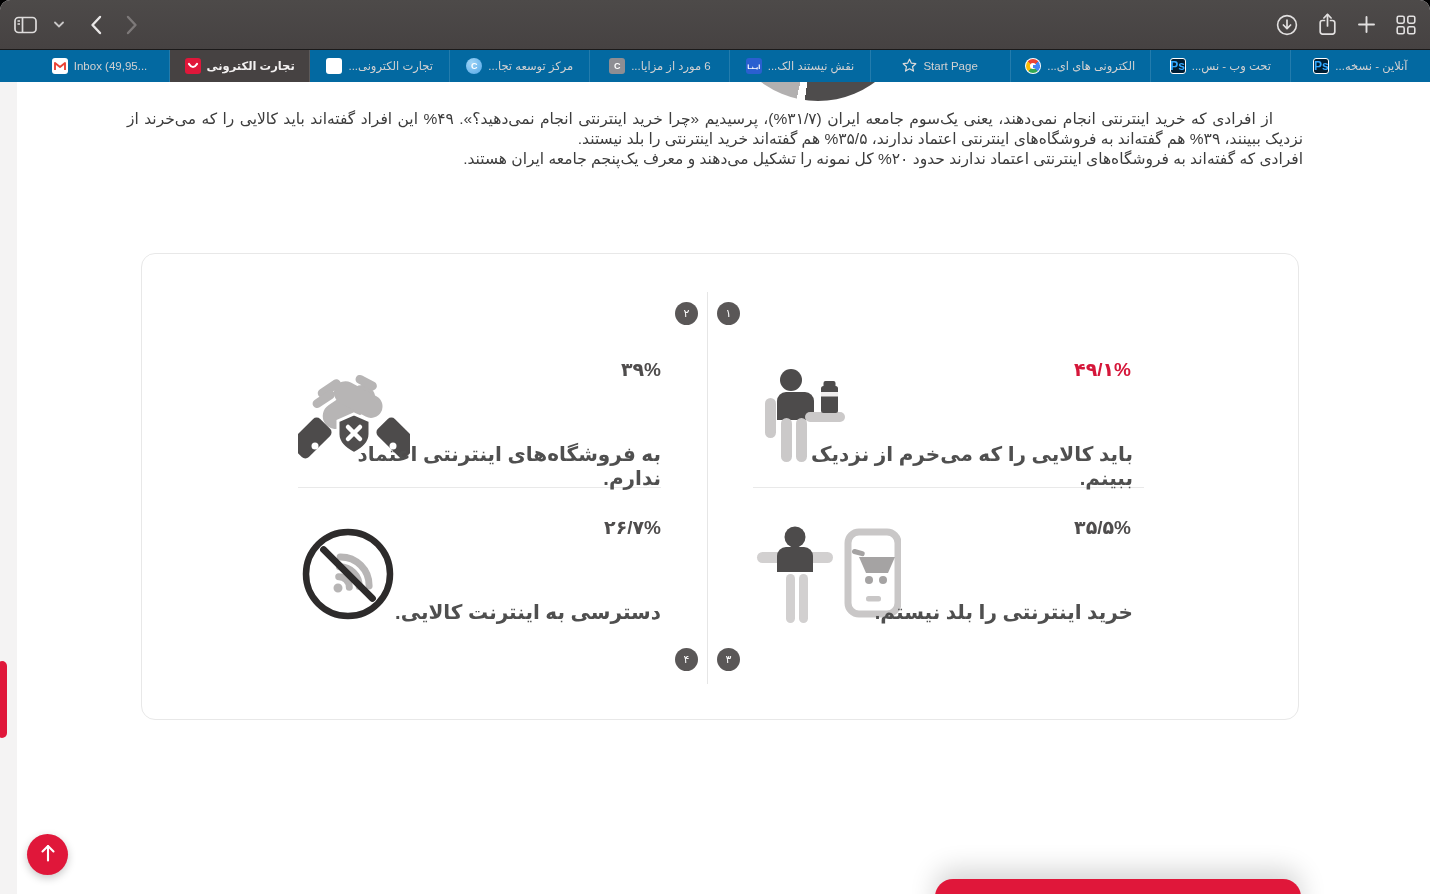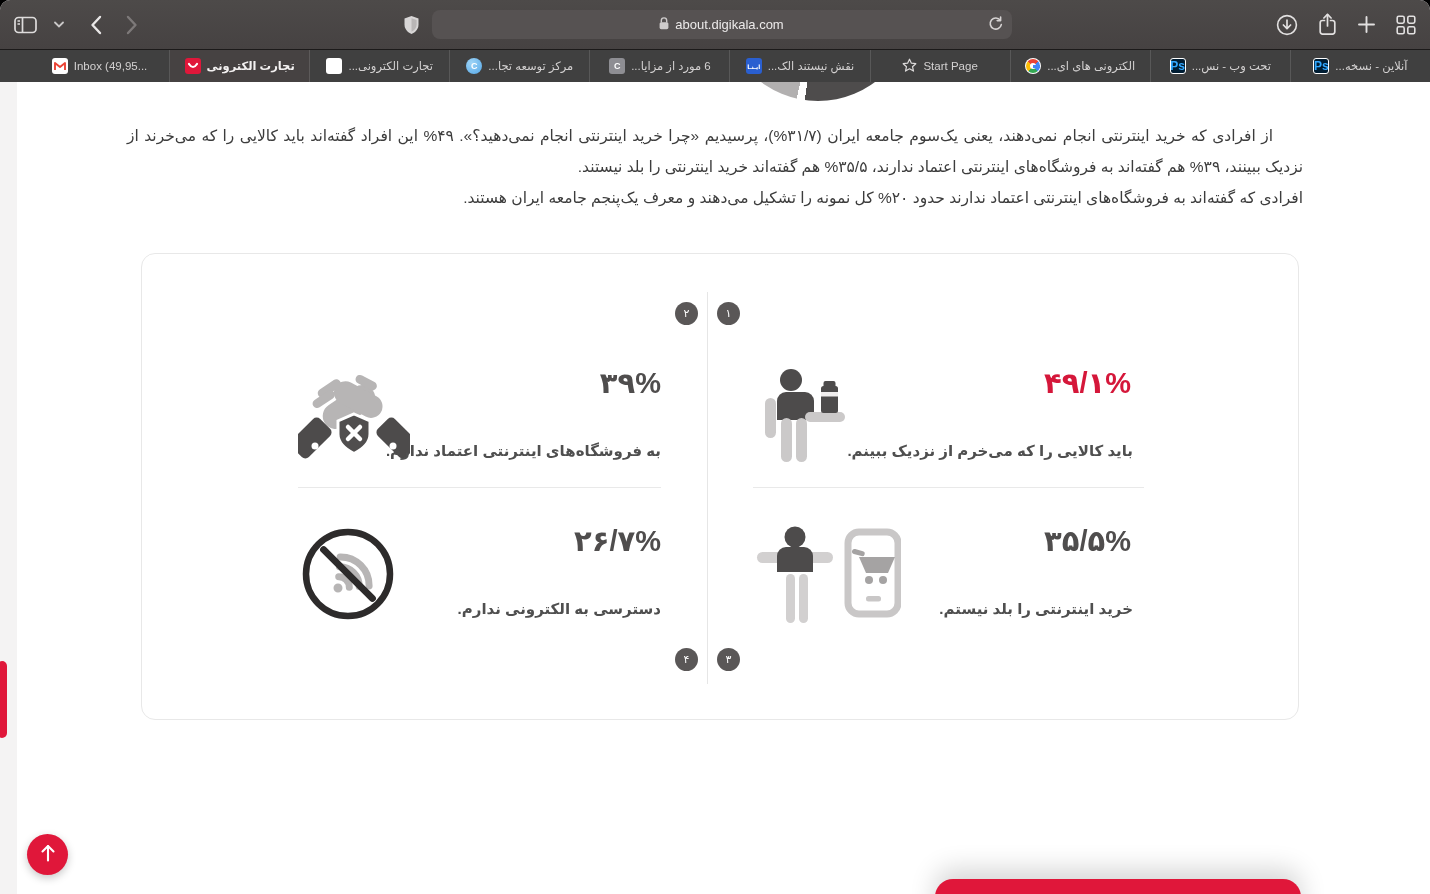--- a/index.html
+++ b/index.html
@@ -14,21 +14,21 @@
   .tb-group { display:flex; align-items:center; gap:16px; }
   .tb-btn { display:flex; align-items:center; justify-content:center; cursor:default; }
   .tb-spacer { flex:1; }
   .addr-wrap { display:flex; align-items:center; gap:12px; }
   .addressbar { position:relative; width:580px; height:29px; background:#565252;
     border-radius:8px; display:flex; align-items:center; justify-content:center; gap:6px;
     color:#eceaea; font-size:13px; }
   .addressbar .reload { position:absolute; right:9px; top:6px; }
 
   
-  .tabstrip { display:flex; height:32px; background:#404040;padding-left:30px; }
+  .tabstrip { display:flex; height:32px; background:#0369a1;padding-left:30px; }
   .tab { flex:1 1 0; display:flex; align-items:center; justify-content:center; gap:6px;
     color:#d3d1d1; font-size:11.5px; border-right:1px solid rgba(255,255,255,.13);
     overflow:hidden; white-space:nowrap; }
   .tab:last-child { border-right:none; }
   .tab.active { background:#464242; color:#f3f1f1; font-weight:bold; }
   .favicon { width:16px; height:16px; flex:0 0 16px; display:flex; align-items:center;
     justify-content:center; border-radius:3px; font-size:9px; font-weight:bold; }
   .fav-gmail { background:#fff; }
   .fav-digikala { background:#e0173a; }
   .fav-stripes { background:#fff; display:flex; flex-direction:column; justify-content:space-evenly; padding:2px; }
@@ -42,22 +42,22 @@
   .g-hole { position:absolute; inset:5px; border-radius:50%; background:#fff; }
   .g-bar { position:absolute; right:1px; top:7px; width:7px; height:3px; background:#4285f4; }
   .fav-ps { background:#001d33; color:#31a8ff; border:1px solid #ffffff; font-size:12px; }
 
   
   .page { position:relative; height:812px; background:#fff; overflow:hidden; }
   .edge-strip { position:absolute; left:0; top:0; width:17px; height:100%; background:#f4f3f3; }
   .pie-remnant { position:absolute; left:723px; top:-171px; width:190px; height:190px; border-radius:50%;
     background:conic-gradient(#4e4c4c 0 188deg,#ffffff 188deg 193deg,#b2b0b0 193deg 360deg); }
 
-  .intro { position:absolute; top:38px; left:127px; width:1176px; direction:rtl;
-    color:#3c3c3c; font-size:15.5px; line-height:31px; }
+  .intro { position:absolute; top:27px; left:127px; width:1176px; direction:rtl;
+    color:#3c3c3c; font-size:15.5px; line-height:20px; }
   .intro p.justify { text-align:justify; text-indent:30px; }
   .intro p.right { text-align:right; }
 
   .card { position:absolute; left:141px; top:171px; width:1158px; height:467px;
     background:#fff; border:1px solid #e8e8e8; border-radius:14px; }
   .vdivider { position:absolute; left:565px; top:38px; width:1px; height:392px; background:#e6e6e6; }
   .hline { position:absolute; top:233px; height:1px; background:#e9e9e9; }
   .hline.l { left:156px; width:363px; }
   .hline.r { left:611px; width:391px; }
   .badge { position:absolute; width:23px; height:23px; border-radius:50%; background:#5a5757;
@@ -65,28 +65,28 @@
   .badge.b1 { left:575px; top:48px; }
   .badge.b2 { left:533px; top:48px; }
   .badge.b3 { left:575px; top:394px; }
   .badge.b4 { left:533px; top:394px; }
 
   .quad { position:absolute; }
   .q1 { left:611px; top:38px;  width:392px; height:196px; }
   .q2 { left:156px; top:38px;  width:363px; height:196px; }
   .q3 { left:611px; top:234px; width:392px; height:196px; }
   .q4 { left:156px; top:234px; width:363px; height:196px; }
-  .quad .stat-value { position:absolute; right:0; direction:ltr; font-size:29px; font-weight:bold;
-    color:#4f4d4d; letter-spacing:.5px;margin-top:8px; }
+  .quad .stat-value { position:absolute; right:0; direction:ltr; font-size:19px; font-weight:bold;
+    color:#4f4d4d; letter-spacing:.5px; }
   .q1 .stat-value { right:14px; color:#d5173a; }
   .q3 .stat-value { right:14px; }
   .q1 .stat-value,.q2 .stat-value { top:66px; }
   .q3 .stat-value,.q4 .stat-value { top:28px; }
   .quad .stat-caption { position:absolute; right:0; direction:rtl; text-align:right;
-    font-size:15px; font-weight:600; color:#4f4f4f; }
+    font-size:20px; font-weight:600; color:#4f4f4f; }
   .q1 .stat-caption { right:12px; }
   .q3 .stat-caption { right:12px;margin-left:36px; }
   .q1 .stat-caption,.q2 .stat-caption { top:150px; }
   .q3 .stat-caption,.q4 .stat-caption { top:112px; }
   .quad .stat-icon { position:absolute; left:0; }
   .q1 .stat-icon { top:76px; }
   .q2 .stat-icon { top:78px; }
   .q3 .stat-icon,.q4 .stat-icon { top:38px; left:2px; }
 
   .red-pill { position:absolute; left:-3px; top:579px; width:10px; height:77px;
@@ -122,43 +122,20 @@
             <polyline points="10,2 2.5,10 10,18" fill="none" stroke="#e9e7e7" stroke-width="2.4" stroke-linecap="round" stroke-linejoin="round"></polyline>
           </svg>
       </span>
       <span class="tb-btn" style="margin-left:8px">
         <svg width="12" height="20" viewBox="0 0 12 20">
             <polyline points="2,2 9.5,10 2,18" fill="none" stroke="#7d7979" stroke-width="2.4" stroke-linecap="round" stroke-linejoin="round"></polyline>
           </svg>
       </span>
     </div>
     <div class="tb-spacer"></div>
-    <div class="addr-wrap">
-      <span class="tb-btn">
-        <svg width="17" height="20" viewBox="0 0 17 20">
-            <path d="M8.5 1 L15.5 3.4 V9.5 c0 4.8 -3 7.6 -7 9.5 C4.5 17.1 1.5 14.3 1.5 9.5 V3.4 Z" fill="#d8d6d6"></path>
-            <path d="M8.5 3.2 L13.6 5 V9.4 c0 3.6 -2.2 5.8 -5.1 7.3 V3.2 Z" fill="#b9b6b6"></path>
-          </svg>
-      </span>
-      <div class="addressbar">
-        <span>
-          <svg width="10" height="13" viewBox="0 0 10 13">
-              <path d="M2.3 5.4 V3.6 a2.7 2.7 0 0 1 5.4 0 V5.4" fill="none" stroke="#cfcccc" stroke-width="1.4"></path>
-              <rect x="0.6" y="5.2" width="8.8" height="7" rx="1.6" fill="#cfcccc"></rect>
-            </svg>
-        </span>
-        <span>about.digikala.com</span>
-        <span class="reload">
-          <svg width="15" height="16" viewBox="0 0 15 16">
-              <path d="M12.3 4.2 A5.6 5.6 0 1 0 13.3 8.6" fill="none" stroke="#d6d3d3" stroke-width="1.6" stroke-linecap="round"></path>
-              <polyline points="12.6,1 12.6,4.6 9.2,4.6" fill="none" stroke="#d6d3d3" stroke-width="1.6" stroke-linecap="round" stroke-linejoin="round"></polyline>
-            </svg>
-        </span>
-      </div>
-    </div>
     <div class="tb-spacer"></div>
     <div class="tb-group" style="gap:20px">
       <span class="tb-btn">
         <svg width="22" height="22" viewBox="0 0 22 22">
             <circle cx="11" cy="11" r="9.4" fill="none" stroke="#e2e0e0" stroke-width="1.6"></circle>
             <line x1="11" y1="6" x2="11" y2="14.2" stroke="#e2e0e0" stroke-width="1.7" stroke-linecap="round"></line>
             <polyline points="7.4,11 11,14.6 14.6,11" fill="none" stroke="#e2e0e0" stroke-width="1.7" stroke-linecap="round" stroke-linejoin="round"></polyline>
           </svg>
       </span>
       <span class="tb-btn">
@@ -342,21 +319,21 @@
                 <path d="M30.5 53.5 a10.5 10.5 0 0 1 15 0"></path>
                 <path d="M24 46 a19.5 19.5 0 0 1 28 0"></path>
                 <path d="M17.5 38.5 a28.5 28.5 0 0 1 41 0"></path>
               </g>
               <circle cx="38" cy="62" r="4.5" fill="#b7b5b5"></circle>
             </g>
             <rect x="44.5" y="10" width="7" height="76" rx="3.5" fill="#2d2b2b" transform="rotate(-45 48 48)"></rect>
           </svg>
         </span>
         <div class="stat-value">۲۶/۷%</div>
-        <div class="stat-caption">دسترسی به الکترونی ندارم.</div>
+        <div class="stat-caption">دسترسی به اینترنت کالایی.</div>
       </div>
     </div>
 
     <div class="red-pill"></div>
 
     <div class="scrolltop">
       <span>
         <svg width="16" height="20" viewBox="0 0 16 20">
             <line x1="8" y1="3" x2="8" y2="17.5" stroke="#fff" stroke-width="2.1" stroke-linecap="round"></line>
             <polyline points="2.5,8.5 8,3 13.5,8.5" fill="none" stroke="#fff" stroke-width="2.1" stroke-linecap="round" stroke-linejoin="round"></polyline>

